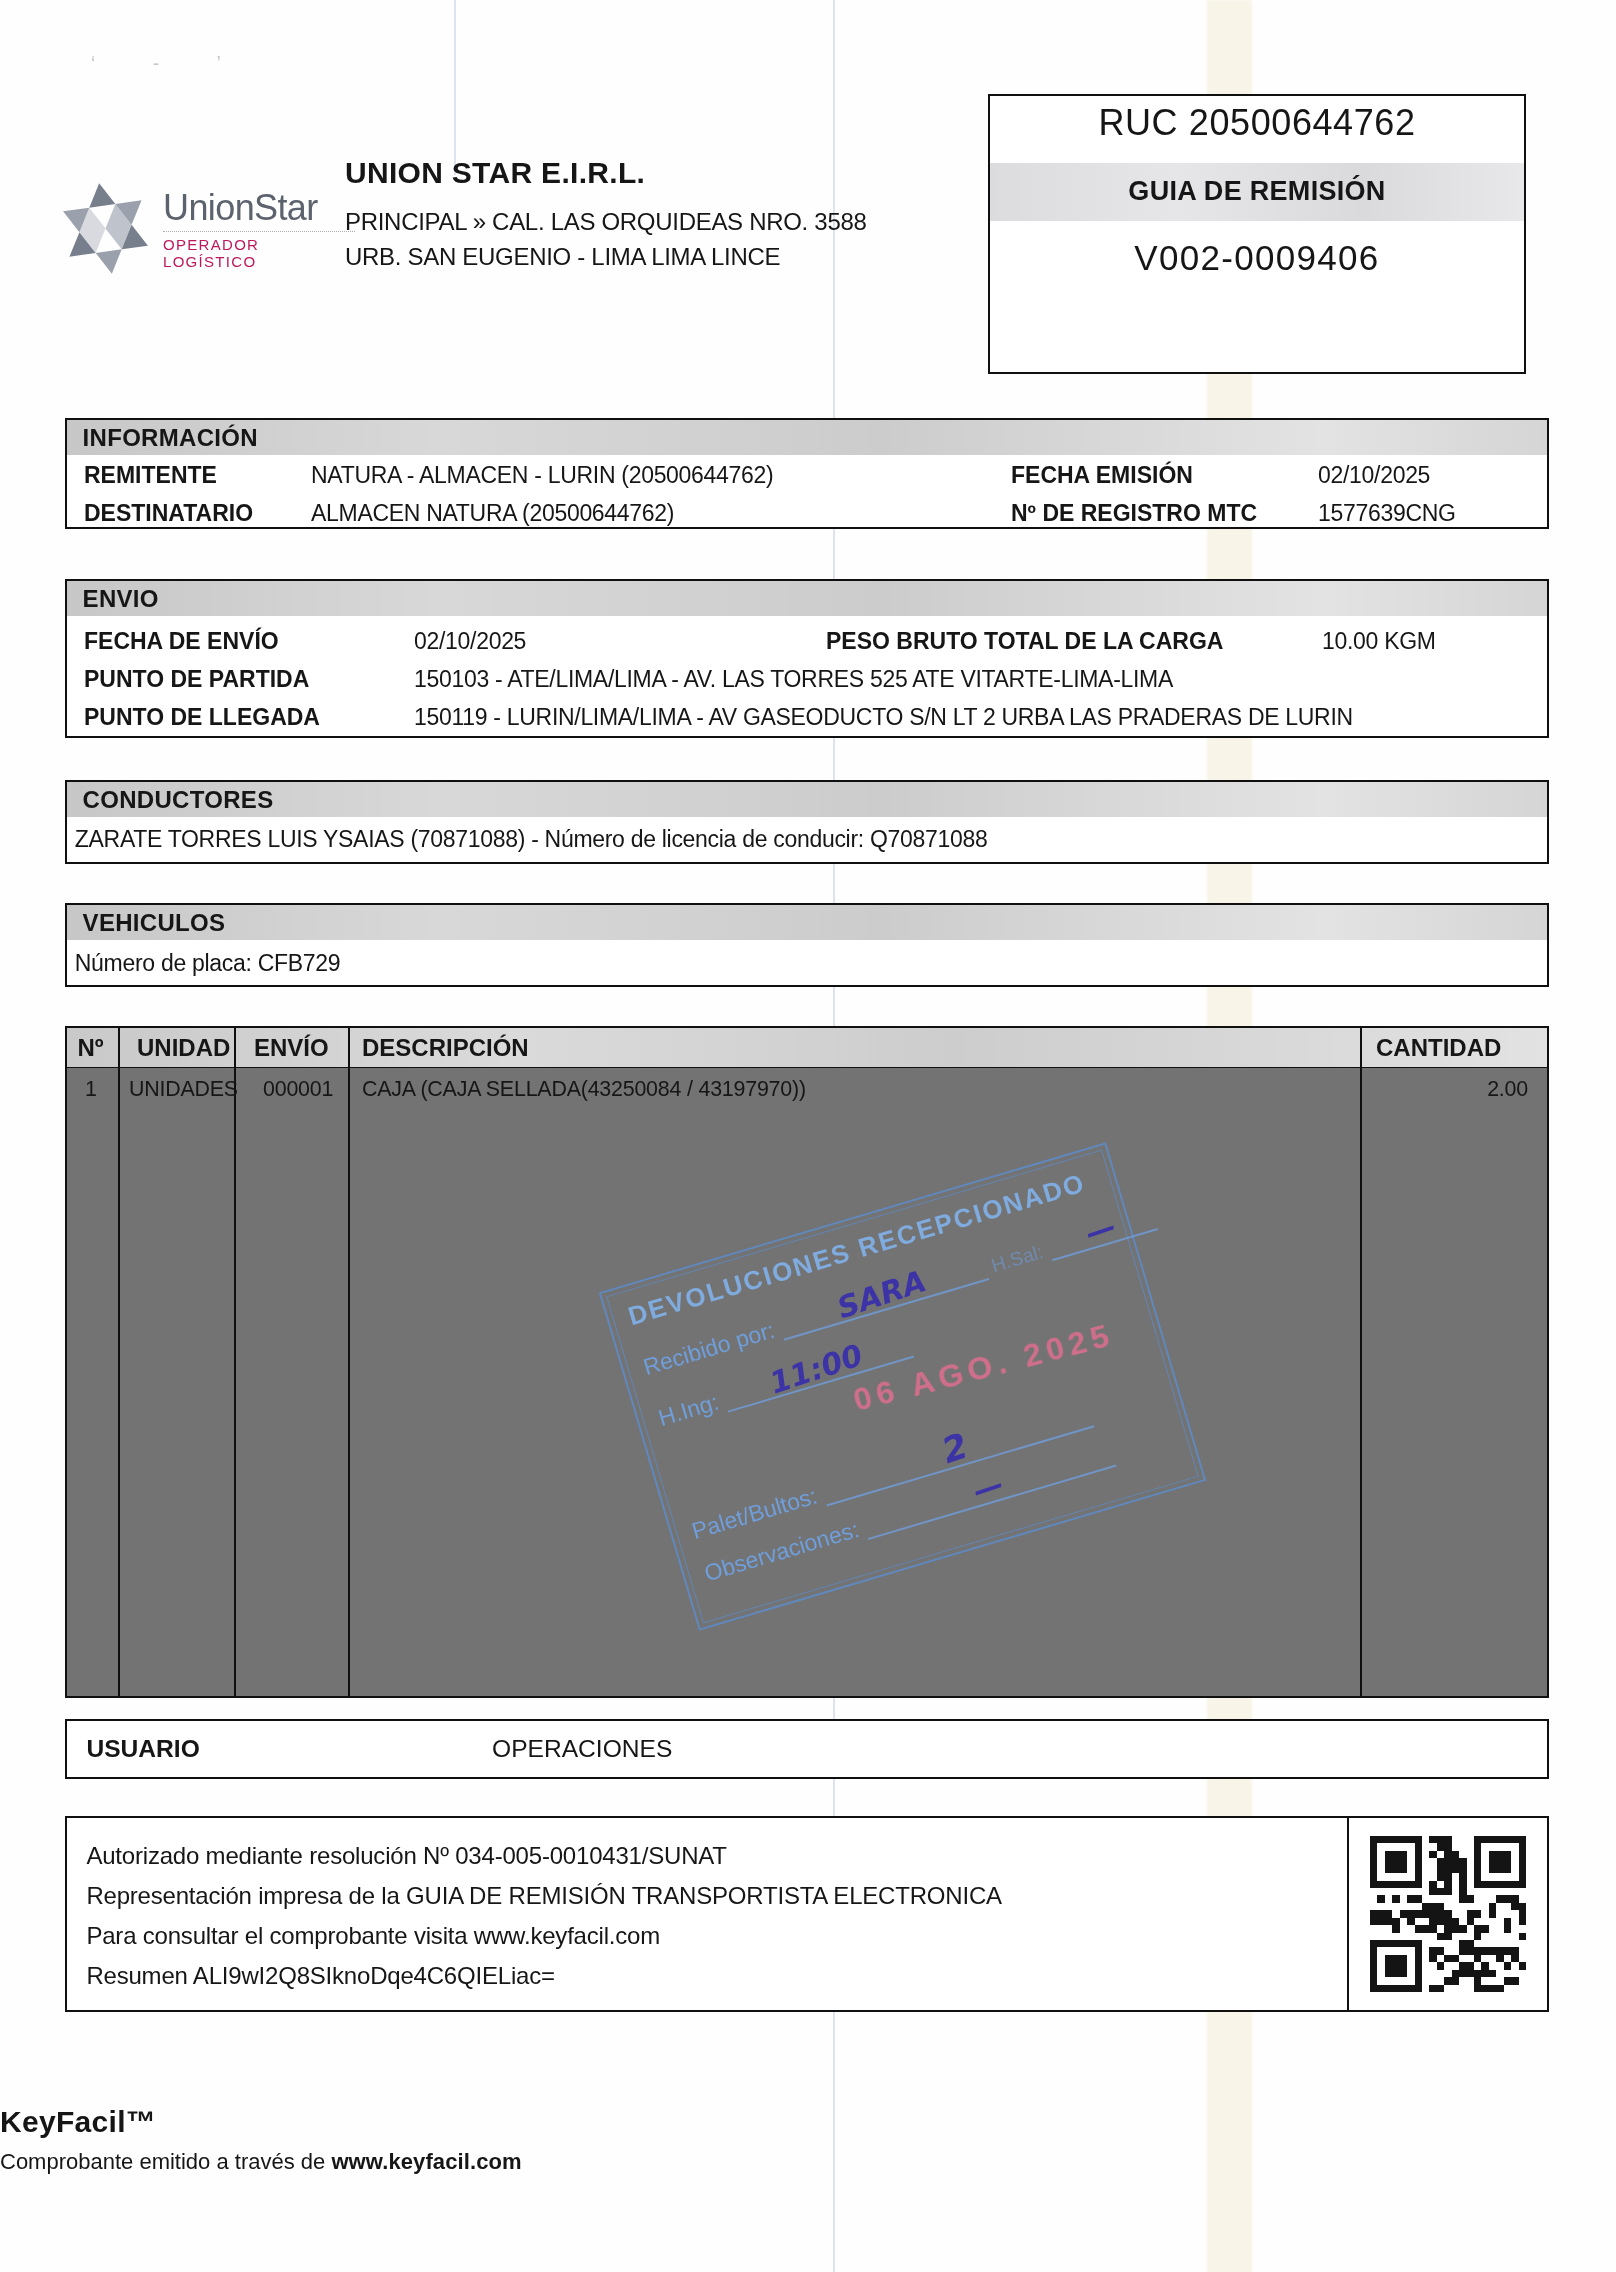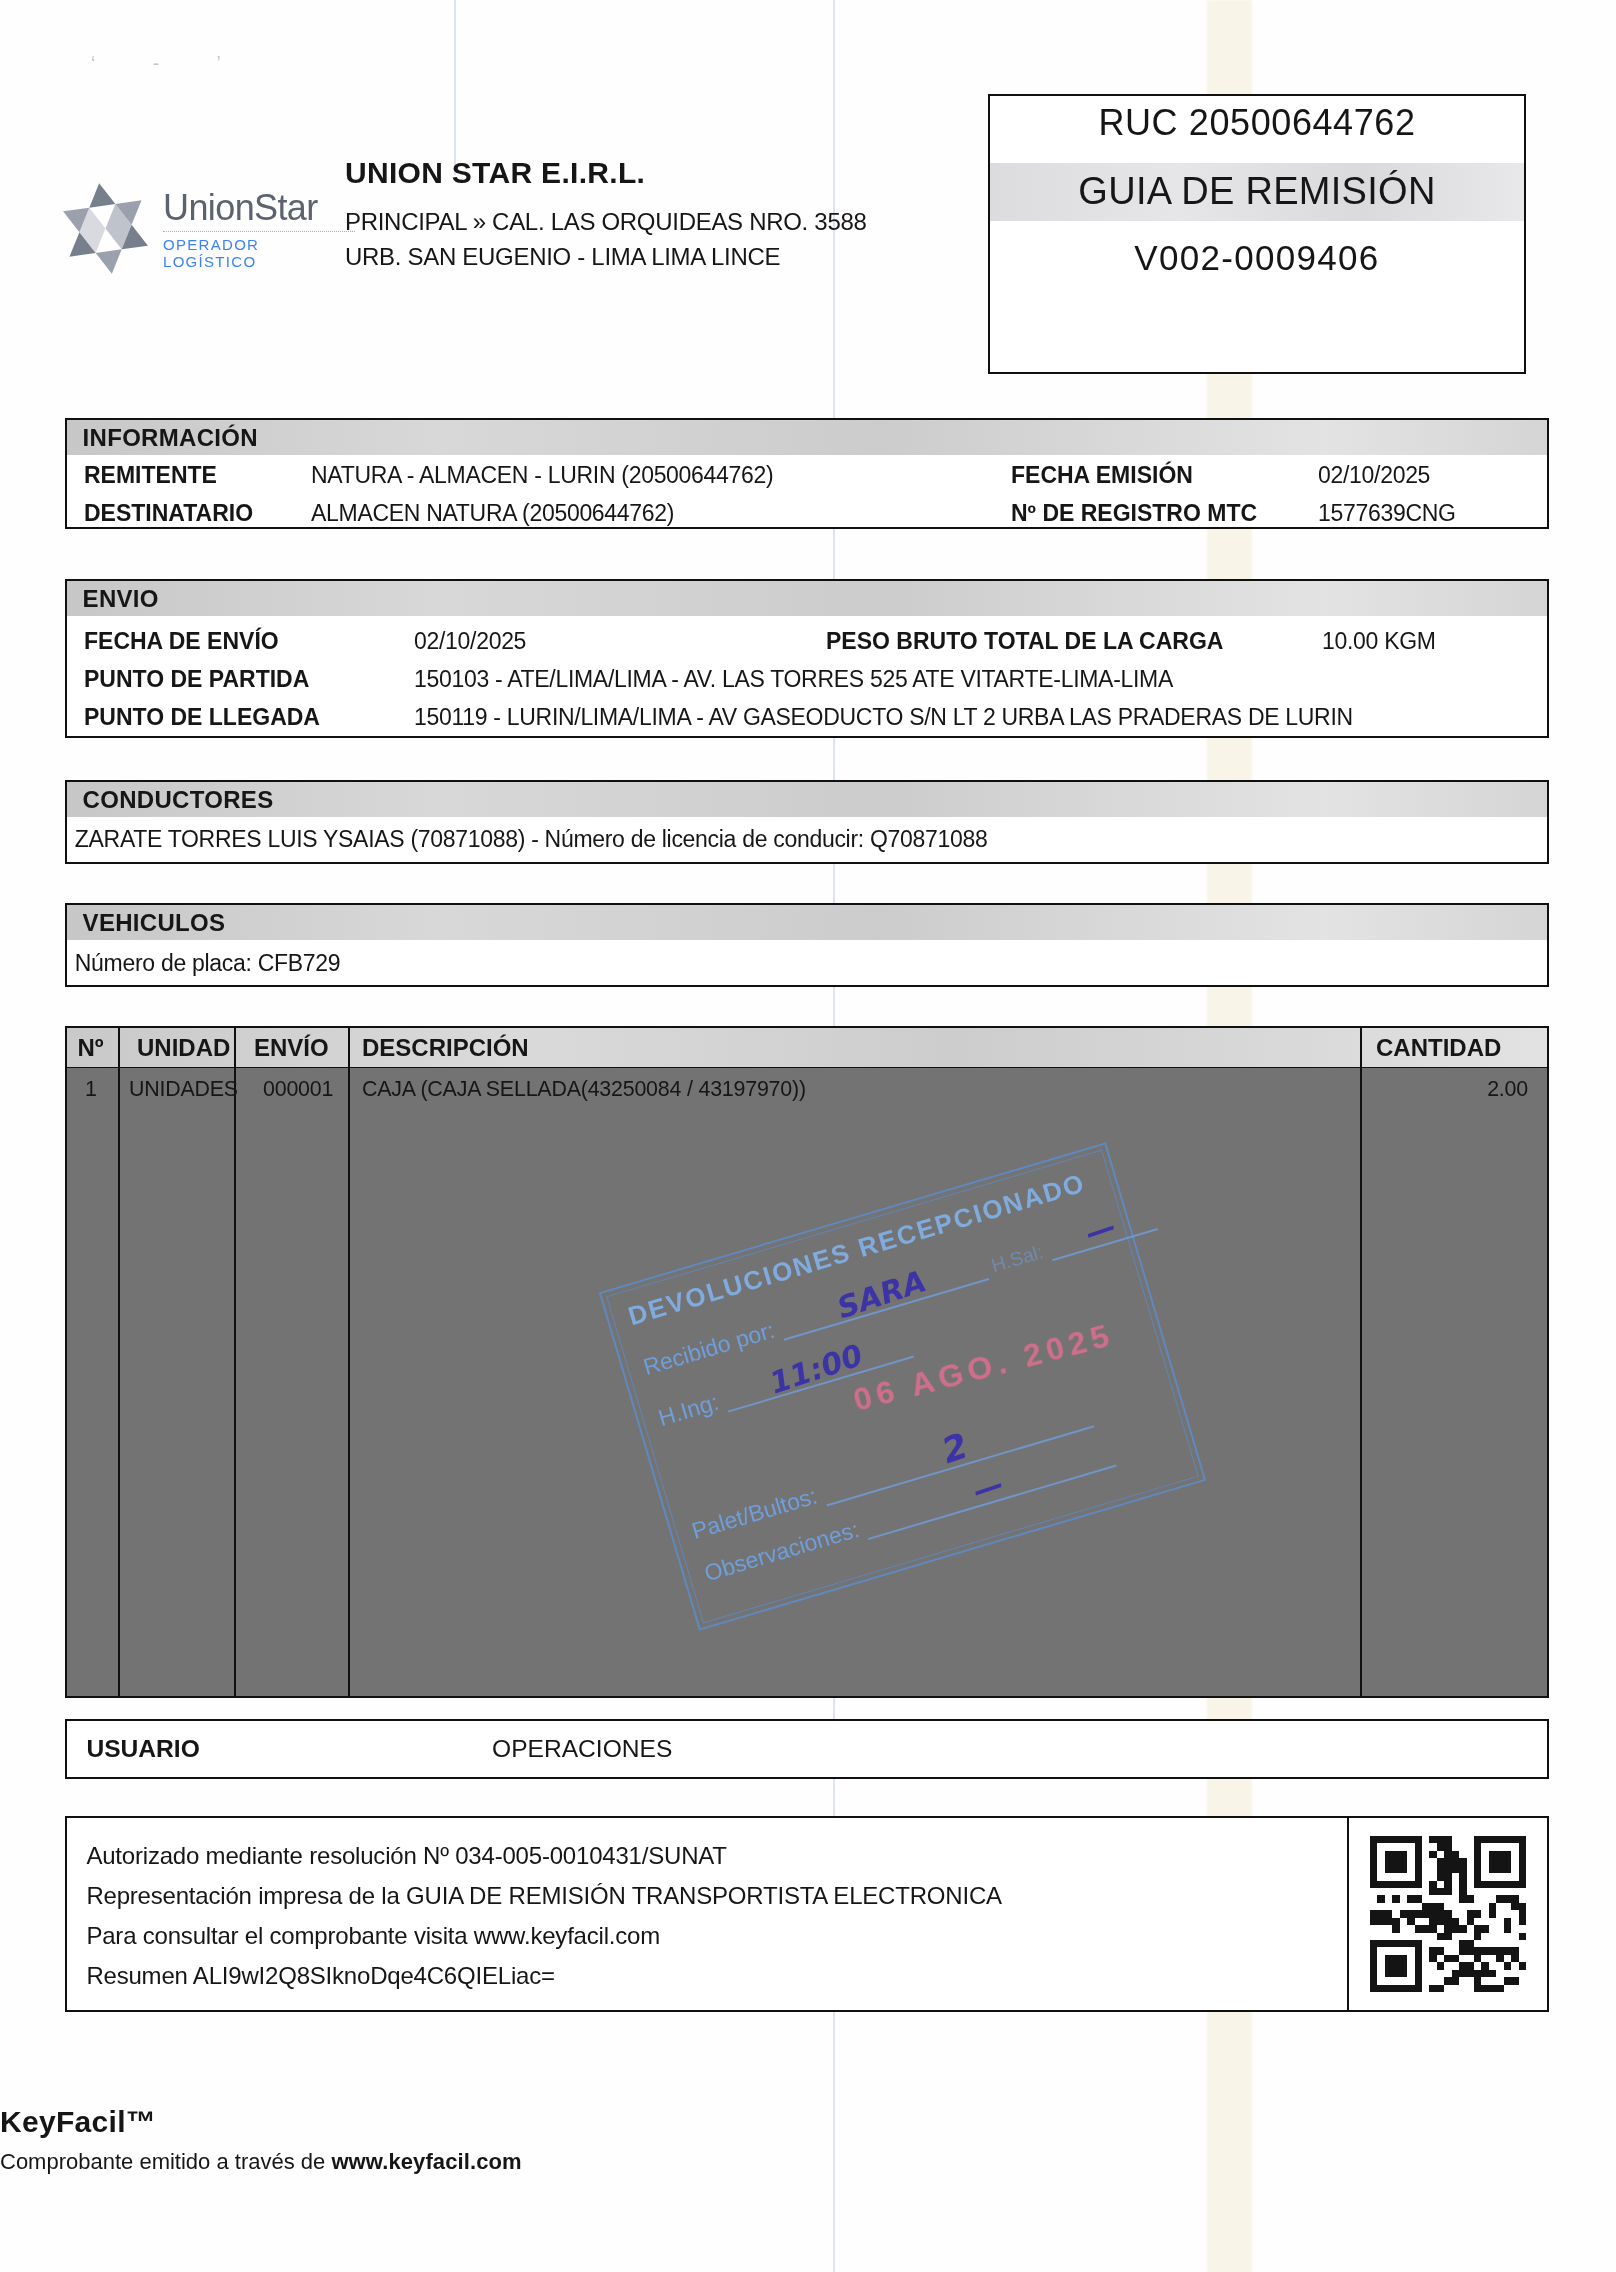--- a/index.html
+++ b/index.html
@@ -13,30 +13,30 @@
   .fold-line{position:absolute;top:0;bottom:0;width:1.9px;background:rgba(110,130,190,.22);pointer-events:none}
   .fold-line.short{height:175px;bottom:auto}
   .yellow-streak{position:absolute;top:0;bottom:0;left:1207px;width:45px;background:rgba(226,205,140,.20);filter:blur(1.3px);pointer-events:none}
   .smudge{position:absolute;color:#9a9a9a;opacity:.55;font-size:19.4px;letter-spacing:26px}
 
   
   .logo-wrap{position:absolute;left:57px;top:175px;width:298px;display:flex;align-items:center;gap:9px}
   .logo-star{width:97px;height:107px;flex:0 0 auto}
   .logo-text{display:flex;flex-direction:column}
   .logo-brand{font-size:36px;letter-spacing:-0.6px;color:#5d636e}
-  .logo-sub{margin-top:2.6px;padding-top:3.9px;border-top:1.9px dotted #a9aeb8;font-size:15px;letter-spacing:1.3px;color:#3b82f6}
+  .logo-sub{margin-top:2.6px;padding-top:3.9px;border-top:1.9px dotted #a9aeb8;font-size:15px;letter-spacing:1.3px;color:#be185d}
 
   .company{position:absolute;left:345px;top:156px;width:648px}
   .company-name{font-size:30px;font-weight:bold;letter-spacing:0.3px}
   .company-addr{margin-top:14.3px;font-size:24px;line-height:35px;letter-spacing:-0.3px}
 
   .docbox{position:absolute;left:988px;top:94px;width:538px;height:280px;border:2.6px solid #101010;box-sizing:border-box;background:#fff;text-align:center}
   .docbox .ruc{margin-top:6px;font-size:36px;letter-spacing:0.6px}
   .docbox .band2{margin-top:19.4px;background:linear-gradient(90deg,#dcdcdf 0%,#e6e6e9 35%,#dadadd 70%,#e8e8eb 100%);padding:9px 0 10.4px}
-  .docbox .band2 div{font-size:38px;font-weight:normal;letter-spacing:0.3px;line-height:38px}
+  .docbox .band2 div{font-size:27px;font-weight:bold;letter-spacing:0.3px;line-height:38px}
   .docbox .num{margin-top:17px;font-size:35px;letter-spacing:1.3px}
 
   
   .box{position:absolute;left:65px;width:1484px;border:2.6px solid #101010;box-sizing:border-box;background:#fff}
   .band{height:35px;display:flex;align-items:center;padding:0 15.6px;font-size:24px;font-weight:bold;letter-spacing:0.3px;
         background:linear-gradient(90deg,#c7c7c7 0%,#d8d8d8 25%,#cccccc 55%,#e3e3e3 85%,#d5d5d5 100%)}
   .rowline{position:relative;height:38px}
   .rowline .lab{position:absolute;font-weight:bold;font-size:23px;top:6.5px}
   .rowline .val{position:absolute;font-size:23px;top:6.5px;letter-spacing:-0.3px}
 

